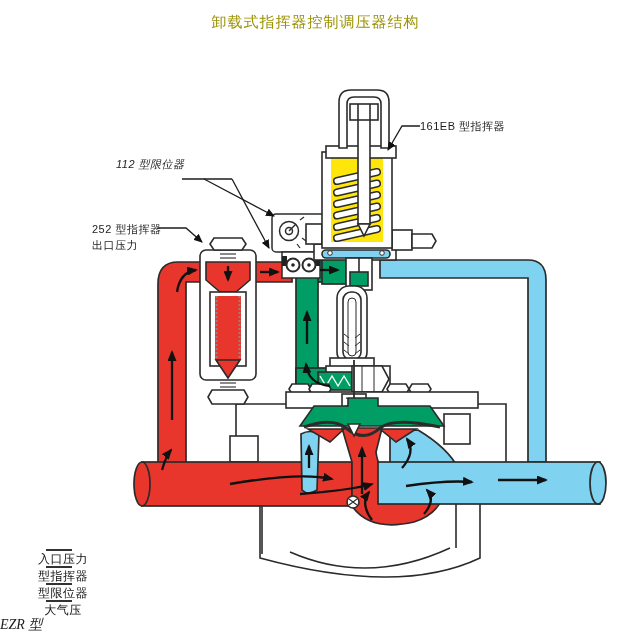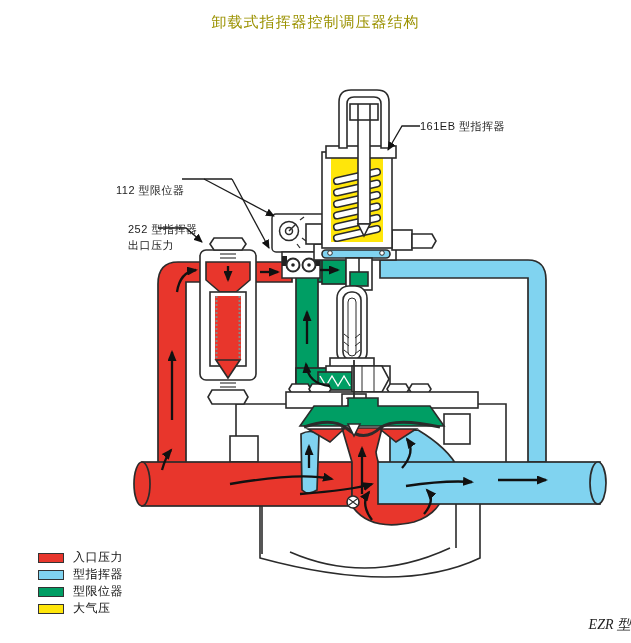--- a/index.html
+++ b/index.html
@@ -2,30 +2,30 @@
 <html><head>
 <meta charset="utf-8">
 <style>
   html,body{margin:0;padding:0;background:#ffffff;}
   .page{position:relative;width:631px;height:643px;background:#ffffff;overflow:hidden;
         font-family:"Liberation Sans","DejaVu Sans",sans-serif;}
   .title{position:absolute;left:0;top:13px;width:100%;text-align:center;
          font-size:15px;font-weight:normal;letter-spacing:1px;color:#9b9200;}
   svg{position:absolute;left:0;top:0;}
   .lbl{position:absolute;font-size:11px;color:#1c1c1c;white-space:nowrap;letter-spacing:.5px;}
-  .lbl2{line-height:16px;white-space:normal;width:84px;margin-left:36px;}
+  .lbl2{line-height:16px;white-space:normal;width:84px;}
   .legend{position:absolute;left:38px;top:549px;}
-  .legend-row{display:flex;align-items:center;height:17px;}
+  .legend-row{display:flex;align-items:center;height:17px;flex-direction:column;}
   .sw{width:26px;height:10px;border:1.3px solid #333;margin-right:9px;box-sizing:border-box;}
   .sw-inlet{background:#e8362c;}
   .sw-outlet{background:#80d3f0;}
   .sw-load{background:#009e64;}
   .sw-atm{background:#ffe60a;}
   .legend-label{font-size:12px;color:#111;letter-spacing:.5px;}
-  .caption{position:absolute;left:0;top:616px;width:100%;text-align:right;
+  .caption{position:absolute;left:0;top:616px;width:100%;text-align:left;
            font-family:"Liberation Serif","DejaVu Serif",serif;font-style:italic;font-size:14px;color:#222;}
 </style>
 </head>
 <body>
 
 <div class="page">
 
   <div class="title">卸载式指挥器控制调压器结构</div>
 
   <svg width="631" height="643" viewBox="0 0 631 643">
@@ -212,21 +212,21 @@
     <g stroke="#1c1c1c" stroke-width="1.3" fill="none">
       <path d="M420,126 H402 L388,150" marker-end="url(#lh)"></path>
       <path d="M182,179 H232"></path>
       <path d="M204,179 L274,216" marker-end="url(#lh)"></path>
       <path d="M232,179 L269,248" marker-end="url(#lh)"></path>
       <path d="M158,228 H186 L202,242" marker-end="url(#lh)"></path>
     </g>
   </svg>
 
   <div class="lbl" style="left:420px;top:119px;">161EB 型指挥器</div>
-  <div class="lbl" style="left:116px;top:183px;">112 型限位器</div>
+  <div class="lbl" style="left:116px;top:157px;font-style:italic;">112 型限位器</div>
   <div class="lbl lbl2" style="left:92px;top:221px;">
     <div>252 型指挥器</div>
     <div>出口压力</div>
   </div>
 
   <div class="legend">
     <div class="legend-row">
       <span class="sw sw-inlet"></span>
       <span class="legend-label">入口压力</span>
     </div>

